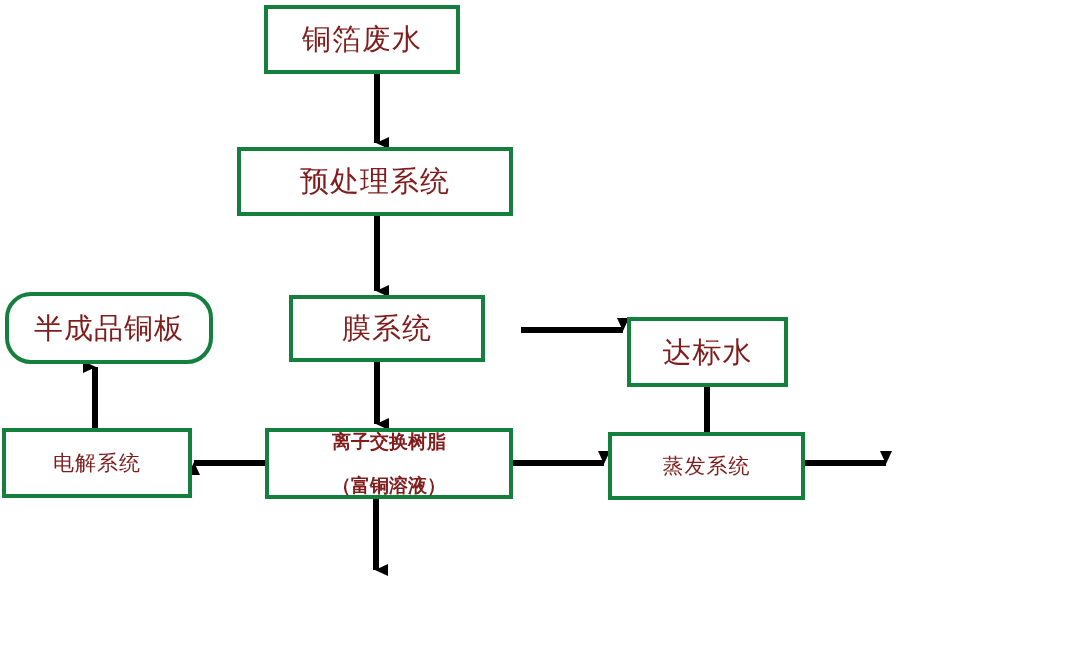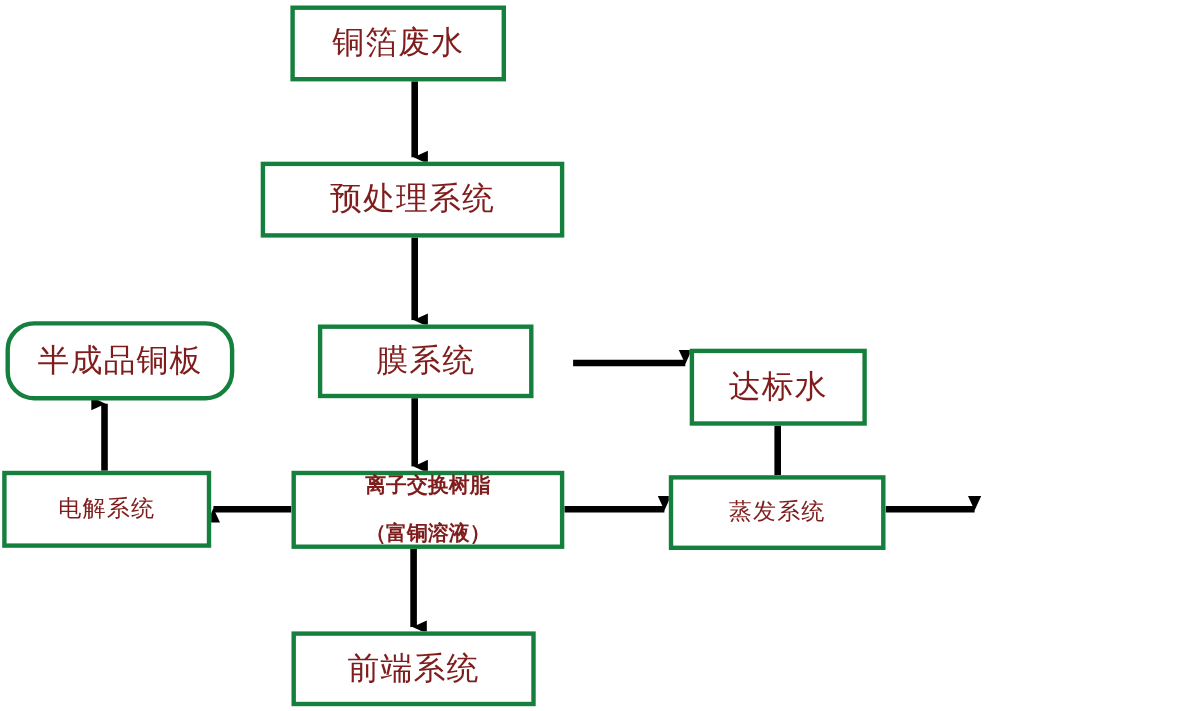--- a/index.html
+++ b/index.html
@@ -114,17 +114,14 @@
   <div class="node t-sm" style="left:265px; top:428px; width:248px; height:71px;">
     <span class="line">离子交换树脂</span>
     <span class="line" style="margin-top:22px;">（富铜溶液）</span>
   </div>
 
   <div class="node t-md" style="left:608px; top:432px; width:197px; height:68px;">
     <span class="line">蒸发系统</span>
   </div>
 
 
-  <div class="node t-lg" style="left:265px; top:574px; width:222px; height:68px;">
-    <span class="line">前端系统</span>
-  </div>
 
 </div>
 
 </body></html>

